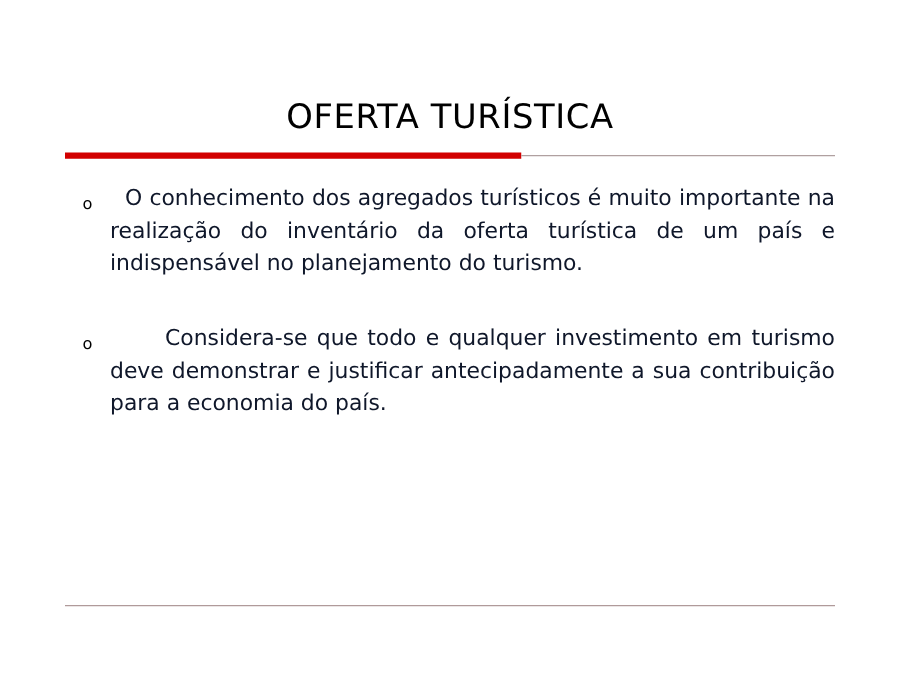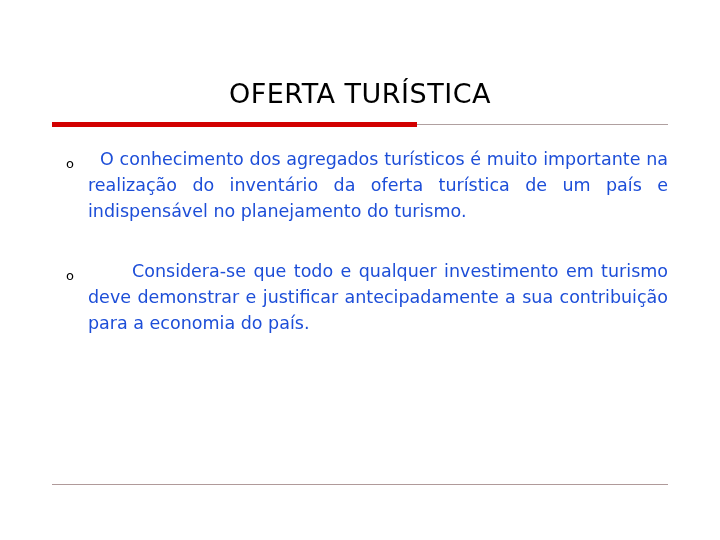--- a/index.html
+++ b/index.html
@@ -76,21 +76,21 @@
     color: #000000;
     text-align: left;
     padding-left: 14px;
     box-sizing: border-box;
     font-family: "DejaVu Sans", sans-serif;
   }
   .bullet-text {
     flex: 1 1 auto;
     font-size: 17.5px;
     line-height: 26px;
-    color: #1d4ed8;
+    color: #0f172a;
     text-align: justify;
     text-justify: inter-word;
     font-family: "DejaVu Sans", sans-serif;
   }
   .para-1 {
     text-indent: 12px;
   }
   .para-2 {
     text-indent: 44px;
   }

